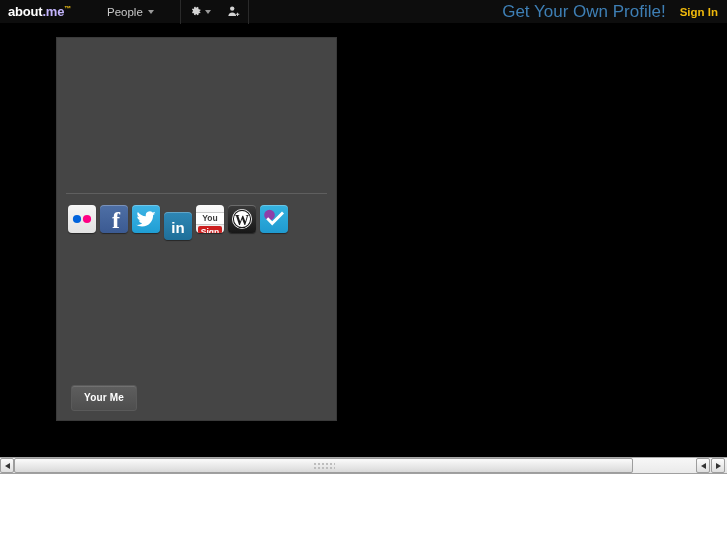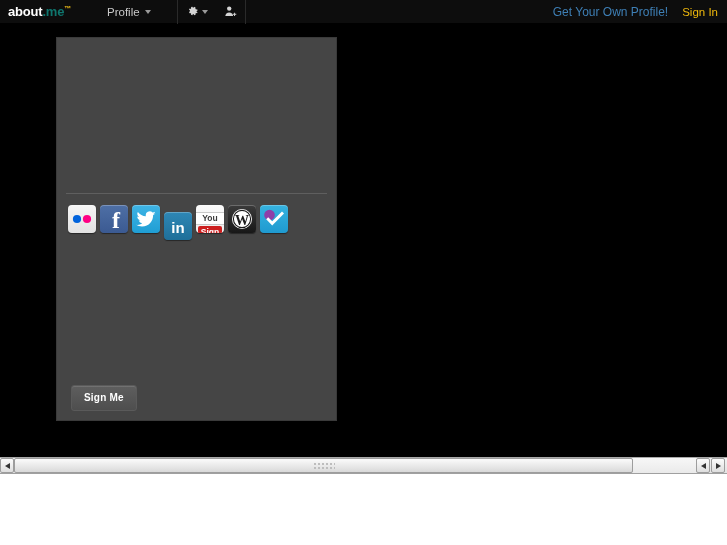--- a/index.html
+++ b/index.html
@@ -17,21 +17,21 @@
     background: #0d0d0d;
     border-bottom: 1px solid #000;
     display: flex; align-items: center;
   }
   #logo {
     margin-left: 8px;
     font-size: 13px; font-weight: bold;
     color: #ffffff; letter-spacing: -0.2px;
     white-space: nowrap;
   }
-  #logo .accent { color: #0f766e; }
+  #logo .accent { color: #c4b5fd; }
   #logo .tm { font-size: 7px; vertical-align: super; color: #f5c518; font-weight: bold; }
 
   .navsep {
     width: 1px; height: 24px; background: #2a2a2a;
   }
   #people-menu {
     display: flex; align-items: center; gap: 5px;
     margin-left: 32px; margin-right: 22px;
     color: #c9c9c9; font-size: 11.5px;
     height: 24px; padding: 0 4px;
@@ -54,22 +54,22 @@
     width: 13px; height: 13px; position: relative;
     display: inline-block;
   }
   .gear svg, .person svg { display: block; }
   .person { width: 13px; height: 13px; display:inline-block; }
 
   #right-links {
     margin-left: auto; display: flex; align-items: center; gap: 14px;
     padding-right: 9px;
   }
-  #get-profile { color: #3e7fb5; font-size: 12px; }
-  #sign-in { color: #f0b90b; font-size: 11.5px; font-weight: normal; }
+  #get-profile { color: #3e7fb5; font-size: 17px; }
+  #sign-in { color: #f0b90b; font-size: 11.5px; font-weight: bold; }
 
   
   #card {
     position: absolute;
     left: 57px; top: 38px;
     width: 279px; height: 382px;
     background: #454545;
     box-shadow: 0 0 0 1px #3a3a3a;
   }
   #card-top { height: 155px; }
@@ -184,21 +184,21 @@
 </head>
 <body>
 
 <div id="topbar">
 
   <div id="logo">
     <span>about</span><span class="accent">.me</span><span class="tm">™</span>
   </div>
 
   <div id="people-menu">
-    <span>Profile</span>
+    <span>People</span>
     <span class="caret-down"></span>
   </div>
 
   <div class="navsep"></div>
 
   <div id="tools">
     <div class="tool-btn">
       <span class="gear">
         <svg width="13" height="13" viewBox="0 0 16 16">
           <path fill="#d4d4d4" d="M8 5.2a2.8 2.8 0 1 0 0 5.6 2.8 2.8 0 0 0 0-5.6zm0 4.1a1.3 1.3 0 1 1 0-2.6 1.3 1.3 0 0 1 0 2.6z"></path>
@@ -291,21 +291,21 @@
           <path fill="#ffffff" d="M10.2 13.3 6.2 9.2l-2 2L10.2 17.4 22 5.6 20 3.6z"></path>
         </svg>
       </span>
     </div>
 
   </div>
 
   <div id="card-mid"></div>
 
   <div id="email-wrap">
-    <span id="email-btn">Sign Me</span>
+    <span id="email-btn">Your Me</span>
   </div>
 </div>
 
 <div id="scrollbar">
   <div class="sb-arrow">
     <span class="tri-l"></span>
   </div>
   <div id="sb-thumb">
     <span id="sb-grip"></span>
   </div>

